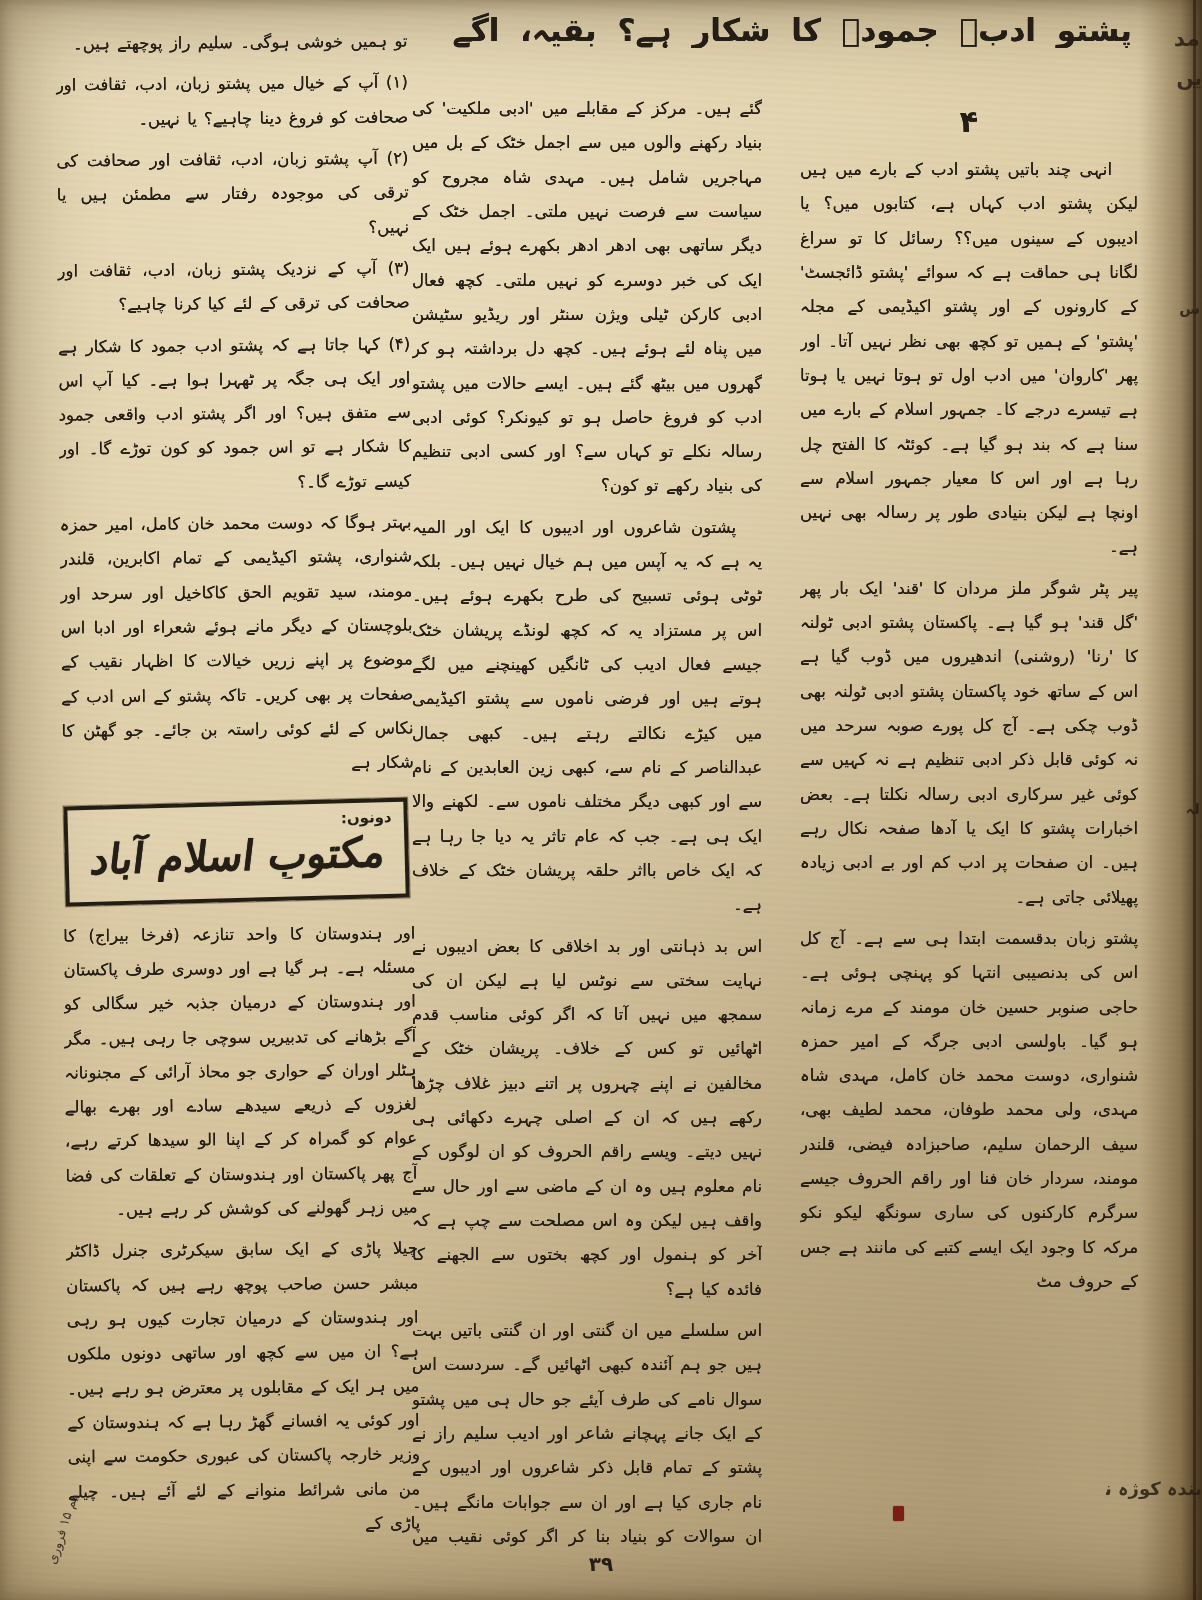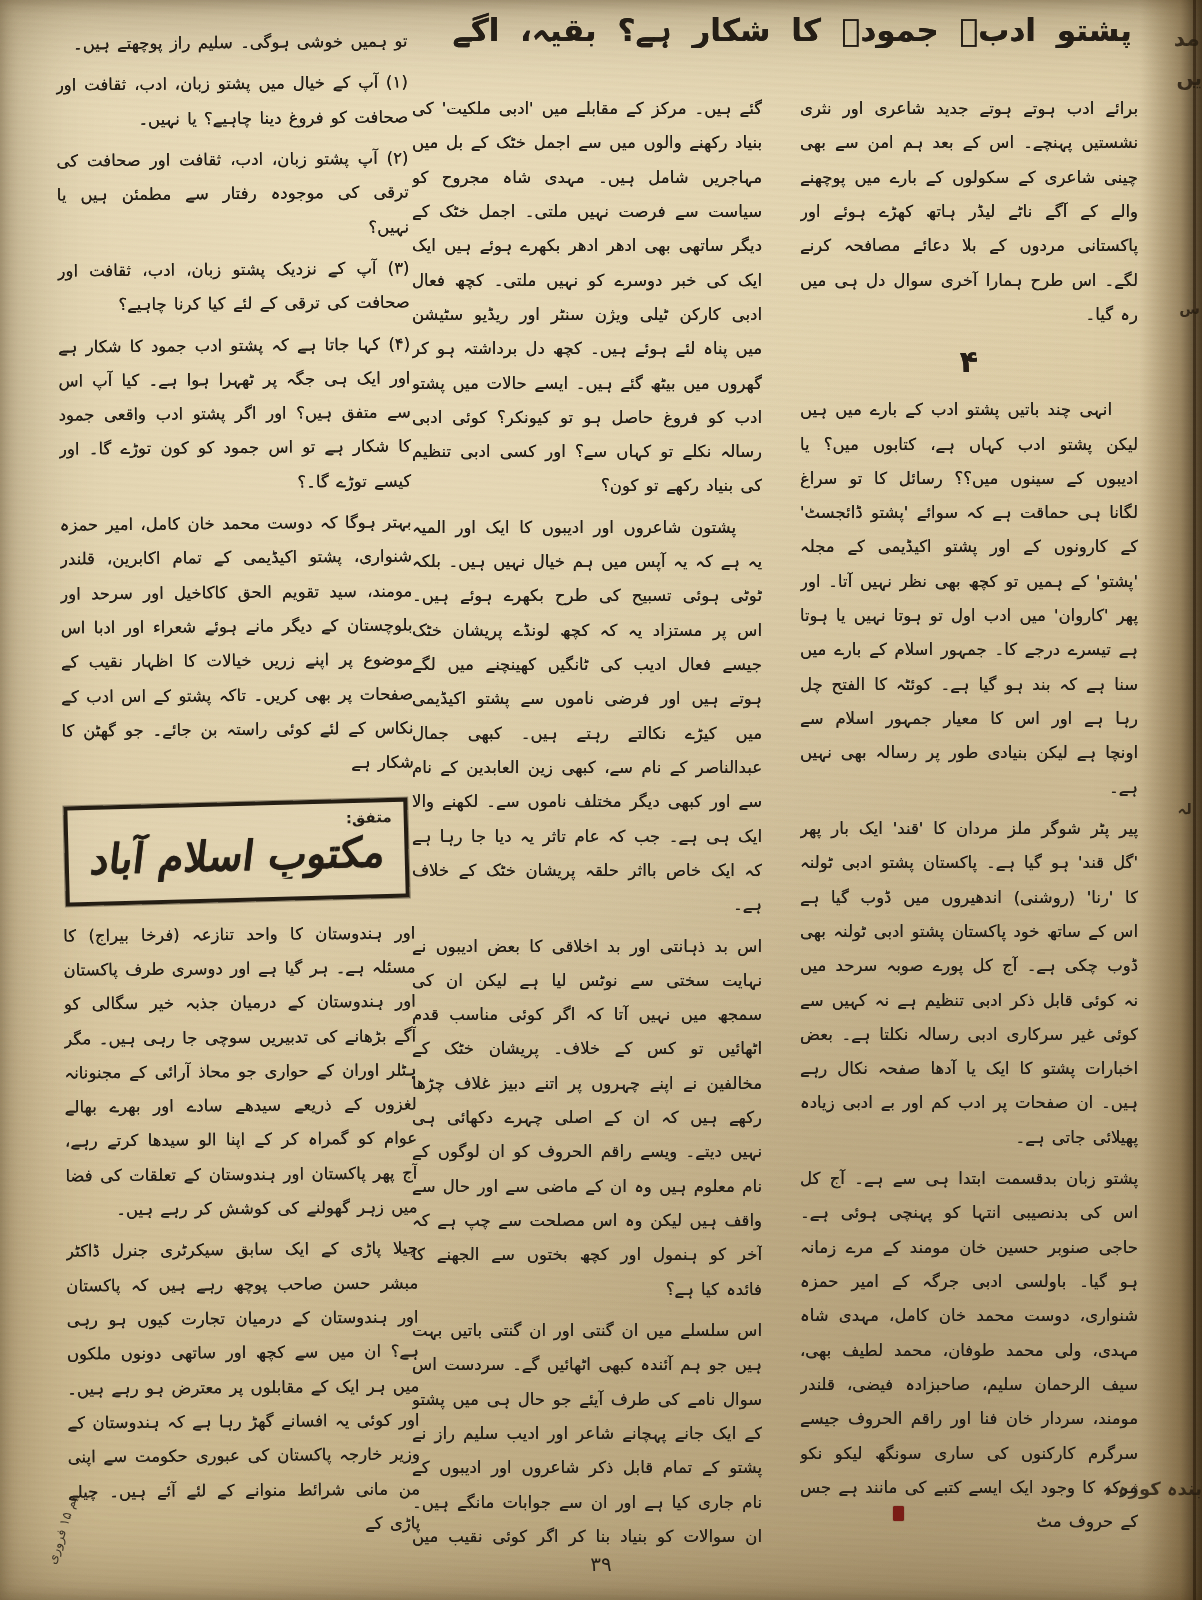--- a/index.html
+++ b/index.html
@@ -68,35 +68,35 @@
     font-size: 15px; font-weight: 700;
   }
   .box-text {
     font-size: 41px; font-weight: 700; font-style: italic;
     text-align: center; white-space: nowrap; overflow: hidden;
     transform: skewX(6deg);
     text-shadow: 0 0 0.8px #241e16;
   }
   .page-number {
     position: absolute; bottom: 24px; left: 50%; transform: translateX(-50%);
-    font-size: 20px; font-weight: 400;
+    font-size: 20px; font-weight: 700;
   }
   .footer-note {
     position: absolute; left: 58px; bottom: 34px;
     transform: rotate(-72deg); transform-origin: left bottom;
     font-size: 13px; opacity: 0.85; white-space: nowrap;
   }
   .frag {
     position: absolute; font-weight: 700; color: rgba(40,30,18,0.85);
     overflow: hidden; white-space: nowrap; font-size: 15px;
   }
   .frag.f0 { top: 26px;   right: 2px;  width: 34px; font-size: 22px; text-align: right; }
   .frag.f1 { top: 66px;   right: 0px;  width: 26px; font-size: 20px; text-decoration: underline; }
   .frag.f2 { top: 300px;  right: 2px;  width: 20px; }
-  .frag.f3 { top: 800px;  right: 10px;  width: 26px; }
+  .frag.f3 { top: 800px;  right: 2px;  width: 26px; }
   .frag.f4 { top: 1478px; right: 0px;  width: 96px; font-size: 18px; }
   .red-mark {
     position: absolute; left: 893px; top: 1506px;
     width: 11px; height: 15px; background: #7a1d16;
     box-shadow: 0 0 1px #4a0f0a; border-radius: 2px;
   }
 </style>
 </head>
 <body>
 
@@ -107,21 +107,20 @@
 
   <div class="header-title">پشتو ادبؔ جمودؔ کا شکار ہے؟ بقیہ، اگے اس پار،</div>
 
   <div class="frag f0">مد</div>
   <div class="frag f1">یں</div>
   <div class="frag f2">س</div>
   <div class="frag f3">لہ</div>
   <div class="frag f4">بندہ کوژہ نقف</div>
 
   <div class="col col-right">
-    <p>برائے ادب ہوتے ہوتے جدید شاعری اور نثری نشستیں پہنچے۔ اس کے بعد ہم امن سے بھی چینی شاعری کے سکولوں کے بارے میں پوچھنے والے کے آگے ناٹے لیڈر ہاتھ کھڑے ہوئے اور پاکستانی مردوں کے بلا دعائے مصافحہ کرنے لگے۔ اس طرح ہمارا آخری سوال دل ہی میں رہ گیا۔</p>
     <div class="section-marker">۴</div>
     <p class="indent">انہی چند باتیں پشتو ادب کے بارے میں ہیں لیکن پشتو ادب کہاں ہے، کتابوں میں؟ یا ادیبوں کے سینوں میں؟؟ رسائل کا تو سراغ لگانا ہی حماقت ہے کہ سوائے 'پشتو ڈائجسٹ' کے کارونوں کے اور پشتو اکیڈیمی کے مجلہ 'پشتو' کے ہمیں تو کچھ بھی نظر نہیں آتا۔ اور پھر 'کاروان' میں ادب اول تو ہوتا نہیں یا ہوتا ہے تیسرے درجے کا۔ جمہور اسلام کے بارے میں سنا ہے کہ بند ہو گیا ہے۔ کوئٹہ کا الفتح چل رہا ہے اور اس کا معیار جمہور اسلام سے اونچا ہے لیکن بنیادی طور پر رسالہ بھی نہیں ہے۔</p>
     <p>پیر پٹر شوگر ملز مردان کا 'قند' ایک بار پھر 'گل قند' ہو گیا ہے۔ پاکستان پشتو ادبی ٹولنہ کا 'رنا' (روشنی) اندھیروں میں ڈوب گیا ہے اس کے ساتھ خود پاکستان پشتو ادبی ٹولنہ بھی ڈوب چکی ہے۔ آج کل پورے صوبہ سرحد میں نہ کوئی قابل ذکر ادبی تنظیم ہے نہ کہیں سے کوئی غیر سرکاری ادبی رسالہ نکلتا ہے۔ بعض اخبارات پشتو کا ایک یا آدھا صفحہ نکال رہے ہیں۔ ان صفحات پر ادب کم اور بے ادبی زیادہ پھیلائی جاتی ہے۔</p>
     <p>پشتو زبان بدقسمت ابتدا ہی سے ہے۔ آج کل اس کی بدنصیبی انتہا کو پہنچی ہوئی ہے۔ حاجی صنوبر حسین خان مومند کے مرے زمانہ ہو گیا۔ باولسی ادبی جرگہ کے امیر حمزہ شنواری، دوست محمد خان کامل، مہدی شاہ مہدی، ولی محمد طوفان، محمد لطیف بھی، سیف الرحمان سلیم، صاحبزادہ فیضی، قلندر مومند، سردار خان فنا اور راقم الحروف جیسے سرگرم کارکنوں کی ساری سونگھ لیکو نکو مرکہ کا وجود ایک ایسے کتبے کی مانند ہے جس کے حروف مٹ</p>
   </div>
 
   <div class="col col-middle">
     <p>گئے ہیں۔ مرکز کے مقابلے میں 'ادبی ملکیت' کی بنیاد رکھنے والوں میں سے اجمل خٹک کے بل میں مہاجریں شامل ہیں۔ مہدی شاہ مجروح کو سیاست سے فرصت نہیں ملتی۔ اجمل خٹک کے دیگر ساتھی بھی ادھر ادھر بکھرے ہوئے ہیں ایک ایک کی خبر دوسرے کو نہیں ملتی۔ کچھ فعال ادبی کارکن ٹیلی ویژن سنٹر اور ریڈیو سٹیشن میں پناہ لئے ہوئے ہیں۔ کچھ دل برداشتہ ہو کر گھروں میں بیٹھ گئے ہیں۔ ایسے حالات میں پشتو ادب کو فروغ حاصل ہو تو کیونکر؟ کوئی ادبی رسالہ نکلے تو کہاں سے؟ اور کسی ادبی تنظیم کی بنیاد رکھے تو کون؟</p>
     <p class="indent">پشتون شاعروں اور ادیبوں کا ایک اور المیہ یہ ہے کہ یہ آپس میں ہم خیال نہیں ہیں۔ بلکہ ٹوٹی ہوئی تسبیح کی طرح بکھرے ہوئے ہیں۔ اس پر مستزاد یہ کہ کچھ لونڈے پریشان خٹک جیسے فعال ادیب کی ٹانگیں کھینچنے میں لگے ہوتے ہیں اور فرضی ناموں سے پشتو اکیڈیمی میں کیڑے نکالتے رہتے ہیں۔ کبھی جمال عبدالناصر کے نام سے، کبھی زین العابدین کے نام سے اور کبھی دیگر مختلف ناموں سے۔ لکھنے والا ایک ہی ہے۔ جب کہ عام تاثر یہ دیا جا رہا ہے کہ ایک خاص بااثر حلقہ پریشان خٹک کے خلاف ہے۔</p>
     <p>اس بد ذہانتی اور بد اخلاقی کا بعض ادیبوں نے نہایت سختی سے نوٹس لیا ہے لیکن ان کی سمجھ میں نہیں آتا کہ اگر کوئی مناسب قدم اٹھائیں تو کس کے خلاف۔ پریشان خٹک کے مخالفین نے اپنے چہروں پر اتنے دبیز غلاف چڑھا رکھے ہیں کہ ان کے اصلی چہرے دکھائی ہی نہیں دیتے۔ ویسے راقم الحروف کو ان لوگوں کے نام معلوم ہیں وہ ان کے ماضی سے اور حال سے واقف ہیں لیکن وہ اس مصلحت سے چپ ہے کہ آخر کو ہنمول اور کچھ بختوں سے الجھنے کا فائدہ کیا ہے؟</p>
@@ -130,21 +129,21 @@
 
   <div class="col col-left">
     <p>تو ہمیں خوشی ہوگی۔ سلیم راز پوچھتے ہیں۔</p>
     <p>(۱) آپ کے خیال میں پشتو زبان، ادب، ثقافت اور صحافت کو فروغ دینا چاہیے؟ یا نہیں۔</p>
     <p>(۲) آپ پشتو زبان، ادب، ثقافت اور صحافت کی ترقی کی موجودہ رفتار سے مطمئن ہیں یا نہیں؟</p>
     <p>(۳) آپ کے نزدیک پشتو زبان، ادب، ثقافت اور صحافت کی ترقی کے لئے کیا کرنا چاہیے؟</p>
     <p>(۴) کہا جاتا ہے کہ پشتو ادب جمود کا شکار ہے اور ایک ہی جگہ پر ٹھہرا ہوا ہے۔ کیا آپ اس سے متفق ہیں؟ اور اگر پشتو ادب واقعی جمود کا شکار ہے تو اس جمود کو کون توڑے گا۔ اور کیسے توڑے گا۔؟</p>
     <p>بہتر ہوگا کہ دوست محمد خان کامل، امیر حمزہ شنواری، پشتو اکیڈیمی کے تمام اکابرین، قلندر مومند، سید تقویم الحق کاکاخیل اور سرحد اور بلوچستان کے دیگر مانے ہوئے شعراء اور ادبا اس موضوع پر اپنے زریں خیالات کا اظہار نقیب کے صفحات پر بھی کریں۔ تاکہ پشتو کے اس ادب کے نکاس کے لئے کوئی راستہ بن جائے۔ جو گھٹن کا شکار ہے</p>
 
     <div class="box">
-      <span class="box-prefix">متفق:</span>
+      <span class="box-prefix">دونوں:</span>
       <div class="box-text">مکتوبِ اسلام آباد</div>
     </div>
 
     <p>اور ہندوستان کا واحد تنازعہ (فرخا بیراج) کا مسئلہ ہے۔ ہر گیا ہے اور دوسری طرف پاکستان اور ہندوستان کے درمیان جذبہ خیر سگالی کو آگے بڑھانے کی تدبیریں سوچی جا رہی ہیں۔ مگر ہٹلر اوران کے حواری جو محاذ آرائی کے مجنونانہ لغزوں کے ذریعے سیدھے سادے اور بھرے بھالے عوام کو گمراہ کر کے اپنا الو سیدھا کرتے رہے، آج پھر پاکستان اور ہندوستان کے تعلقات کی فضا میں زہر گھولنے کی کوشش کر رہے ہیں۔</p>
     <p>چیلا پاڑی کے ایک سابق سیکرٹری جنرل ڈاکٹر مبشر حسن صاحب پوچھ رہے ہیں کہ پاکستان اور ہندوستان کے درمیان تجارت کیوں ہو رہی ہے؟ ان میں سے کچھ اور ساتھی دونوں ملکوں میں ہر ایک کے مقابلوں پر معترض ہو رہے ہیں۔ اور کوئی یہ افسانے گھڑ رہا ہے کہ ہندوستان کے وزیر خارجہ پاکستان کی عبوری حکومت سے اپنی من مانی شرائط منوانے کے لئے آئے ہیں۔ چیلے پاڑی کے</p>
   </div>
 
   <div class="red-mark"></div>
 
   <div class="page-number">۳۹</div>

